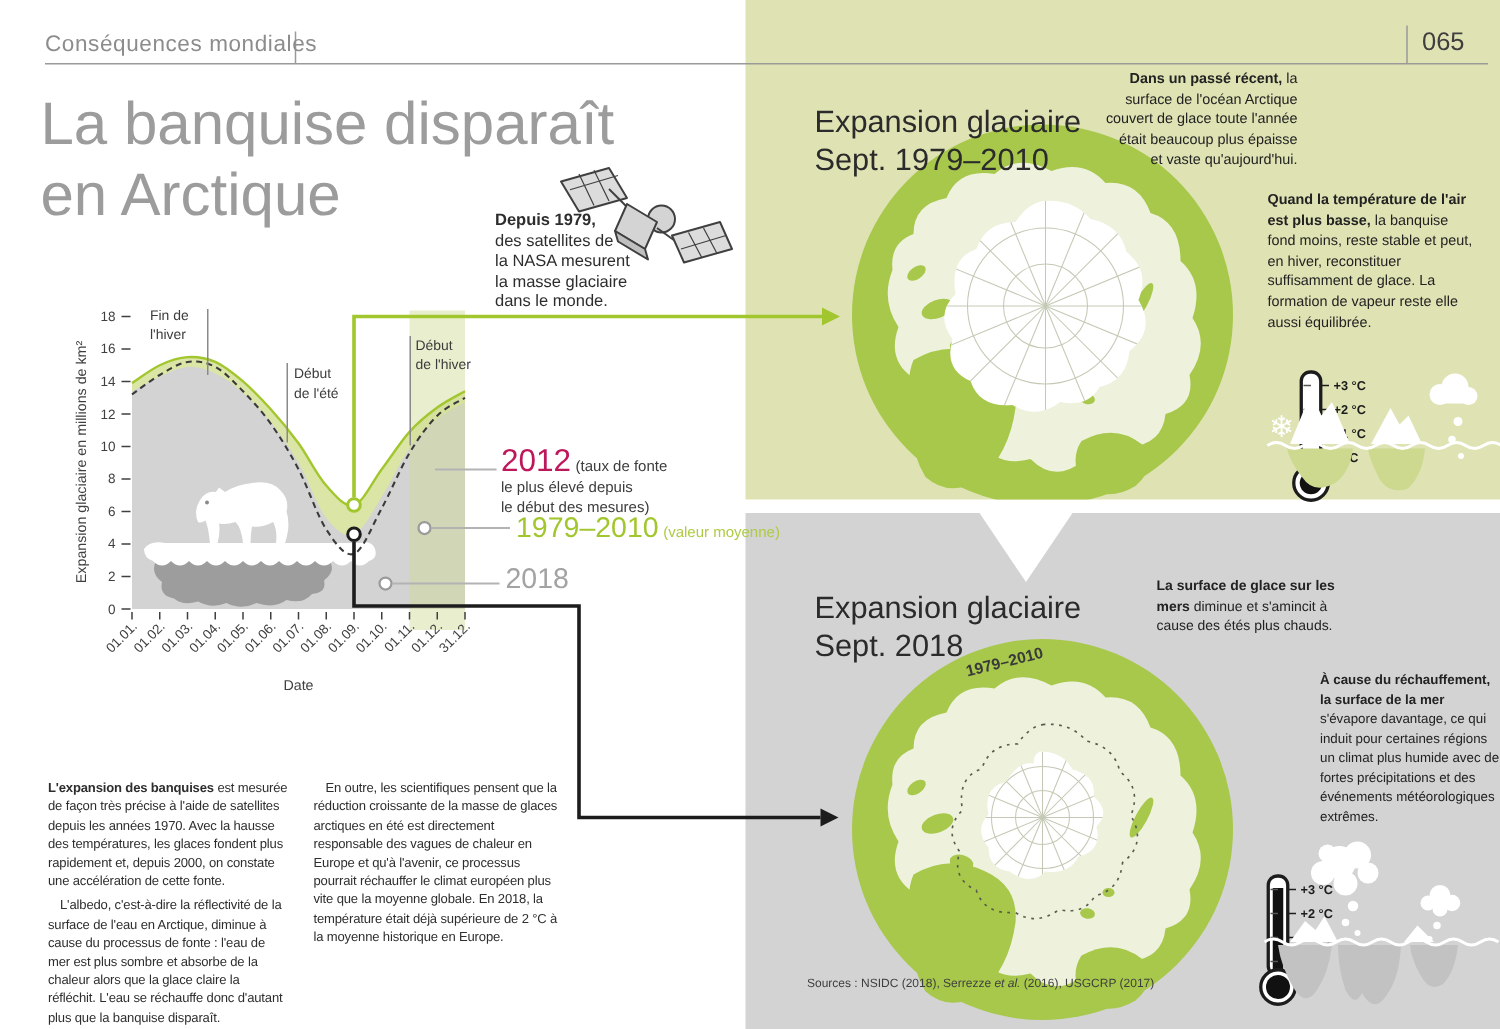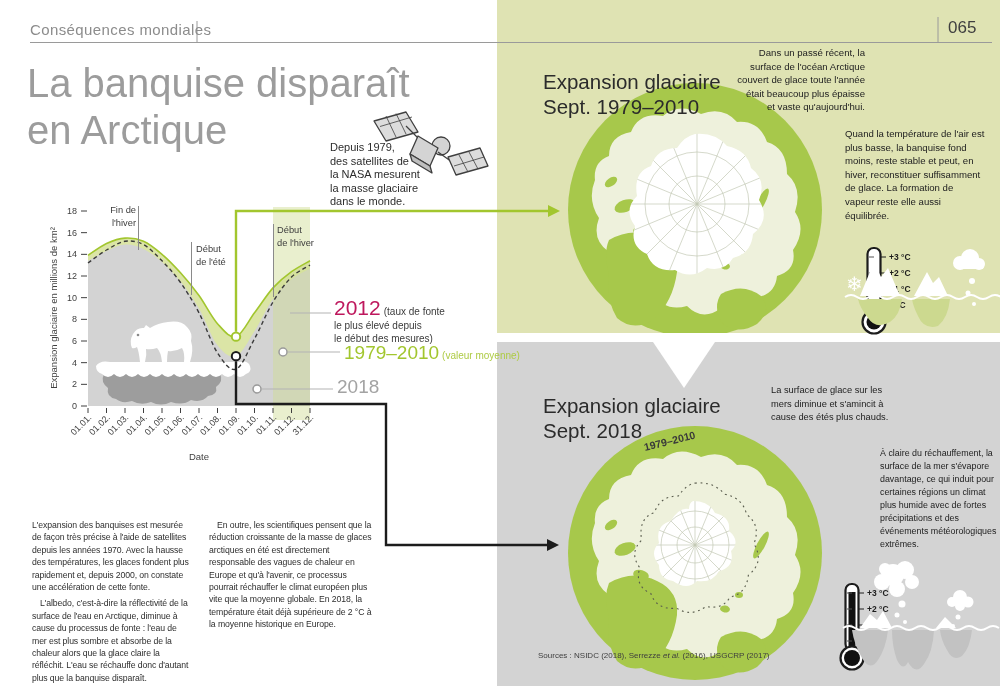--- a/index.html
+++ b/index.html
@@ -7,24 +7,24 @@
        font-family:"Liberation Sans",sans-serif;overflow:hidden;color:#2e2e2e}
   .abs{position:absolute}
   #panel-green{left:497px;top:0;width:503px;height:333px;background:#dfe3b3;z-index:0}
   #panel-gray{left:497px;top:342px;width:503px;height:344px;background:#d3d3d3;z-index:0}
   #art{position:absolute;left:0;top:0;z-index:1;pointer-events:none}
   .txt{position:absolute;z-index:2}
   .header-section{left:30px;top:21px;font-size:15px;color:#8c8c8c;letter-spacing:.4px}
   .page-num{left:948px;top:18px;font-size:17px;color:#3f3f3f}
   .title{left:27px;top:60px;font-size:40px;line-height:47px;color:#9c9c9c;white-space:pre-line}
   .sat-note{left:330px;top:141px;width:142px;font-size:11px;line-height:13.5px;color:#2d2d2d}
-  .lead{font-weight:normal}
+  .lead{font-weight:bold}
   .pre{white-space:pre-line}
   .anno{font-size:9.3px;line-height:12.5px;color:#3c3c3c;white-space:pre-line}
-  #anno-0{left:100px;top:204px;width:36px;text-align:right}
+  #anno-0{left:100px;top:204px;width:36px;}
   #anno-1{left:196px;top:243px}
   #anno-2{left:277px;top:224px}
   .leg-2012{left:334px;top:301px;width:128px;font-size:10px;line-height:13.5px;color:#3c3c3c}
   .leg-2012 .yr{font-size:21px;color:#be185d;margin-right:3px}
   .leg-avg{left:344px;top:342px;font-size:10px;color:#aecb45}
   .leg-avg .yr{font-size:19px;color:#a2c62e;margin-right:3px}
   .leg-2018{left:337px;top:376px;font-size:19px;color:#a3a3a3}
   .panel-title{font-size:20.5px;line-height:25px;color:#2b2b2b;white-space:pre-line}
   #pt-top{left:543px;top:44px}
   #pt-bottom{left:543px;top:368px}
@@ -382,21 +382,21 @@
 <div class="txt note" id="note-past">
   <span class="lead">Dans un passé récent,</span><span> la surface de l'océan Arctique couvert de glace toute l'année était beaucoup plus épaisse et vaste qu'aujourd'hui.</span>
 </div>
 <div class="txt note" id="note-temp">
   <span class="lead">Quand la température de l'air est plus basse,</span><span> la banquise fond moins, reste stable et peut, en hiver, reconstituer suffisamment de glace. La formation de vapeur reste elle aussi équilibrée.</span>
 </div>
 <div class="txt note" id="note-ice">
   <span class="lead">La surface de glace sur les mers</span><span> diminue et s'amincit à cause des étés plus chauds.</span>
 </div>
 <div class="txt note" id="note-warm">
-  <span class="lead">À claire du réchauffement, la surface de la mer</span><span> s'évapore davantage, ce qui induit pour certaines régions un climat plus humide avec de fortes précipitations et des événements météorologiques extrêmes.</span>
+  <span class="lead">À cause du réchauffement, la surface de la mer</span><span> s'évapore davantage, ce qui induit pour certaines régions un climat plus humide avec de fortes précipitations et des événements météorologiques extrêmes.</span>
 </div>
 
 <div class="txt" id="sources">
   <span>Sources : NSIDC (2018), Serrezze </span><span class="it">et al.</span><span> (2016), USGCRP (2017)</span>
 </div>
 
 <div class="txt col" id="col1">
   <p><span class="lead">L'expansion des banquises</span><span> est mesurée de façon très précise à l'aide de satellites depuis les années 1970. Avec la hausse des températures, les glaces fondent plus rapidement et, depuis 2000, on constate une accélération de cette fonte.</span></p>
   <p class="ind">L'albedo, c'est-à-dire la réflectivité de la surface de l'eau en Arctique, diminue à cause du processus de fonte : l'eau de mer est plus sombre et absorbe de la chaleur alors que la glace claire la réfléchit. L'eau se réchauffe donc d'autant plus que la banquise disparaît.</p>
 </div>

